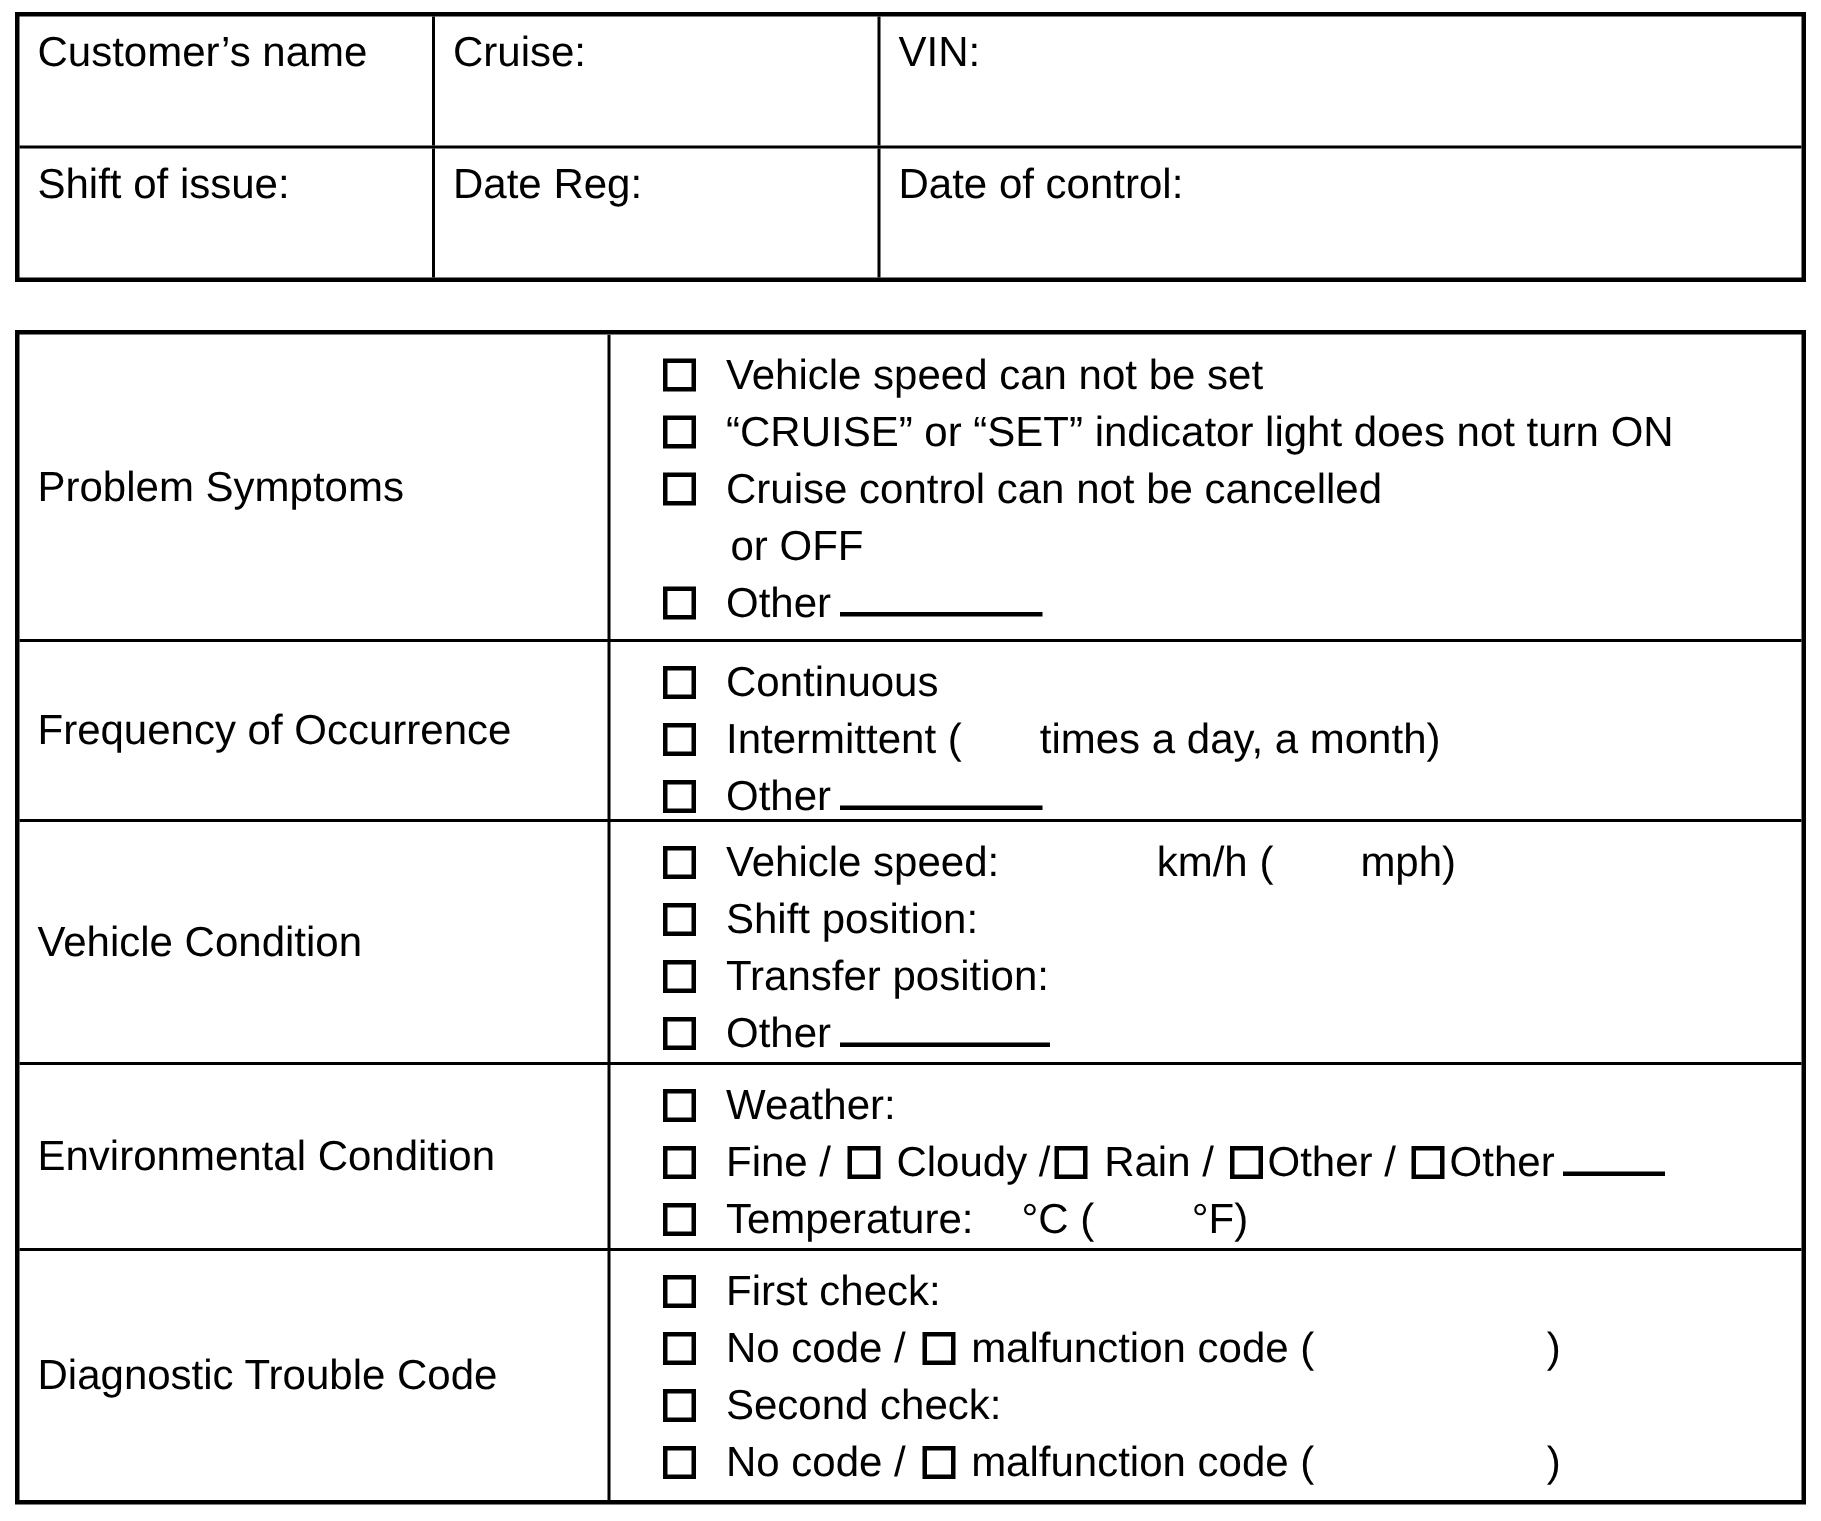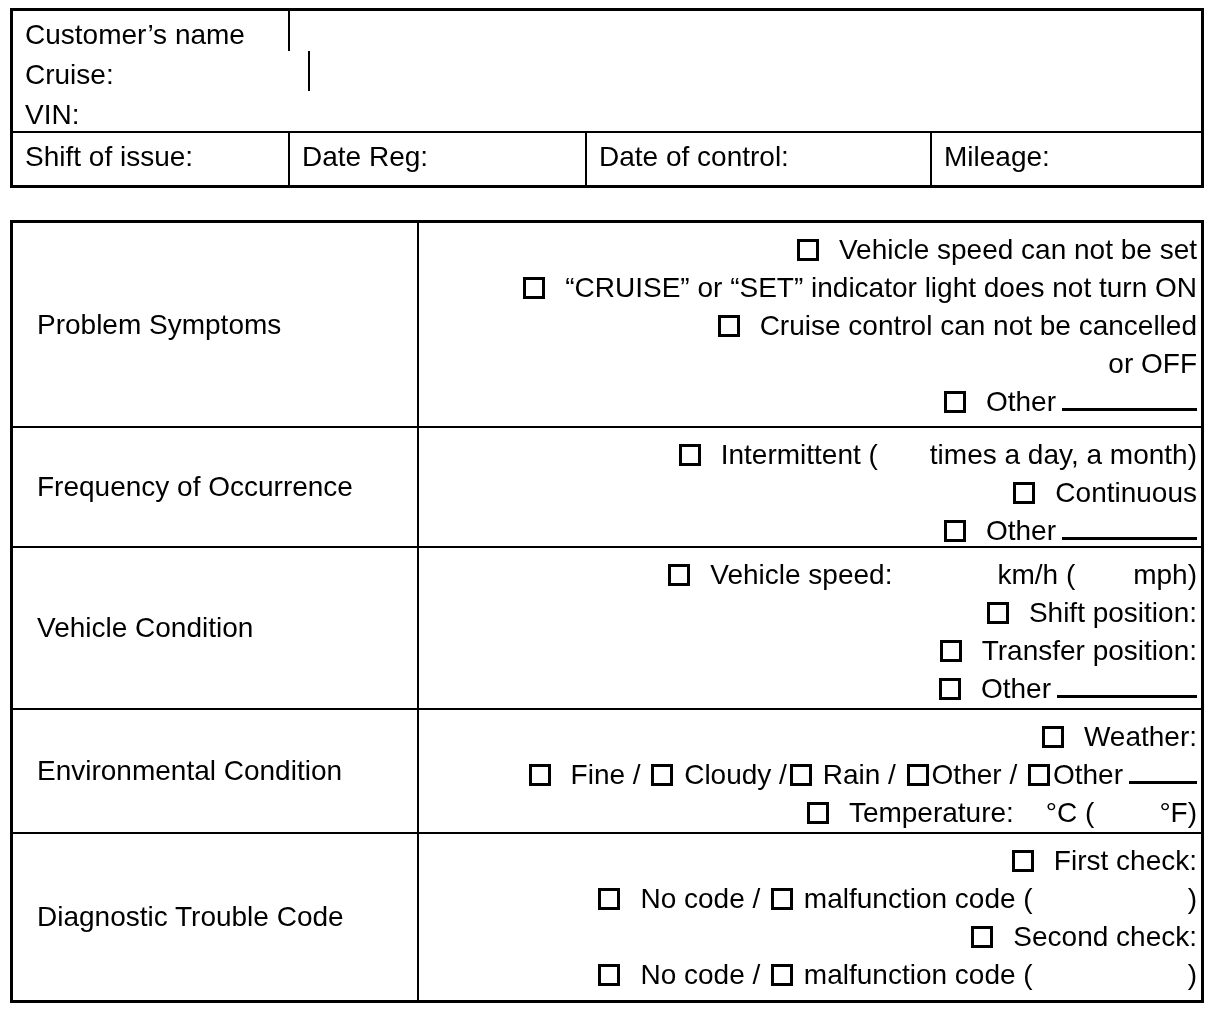--- a/index.html
+++ b/index.html
@@ -9,41 +9,41 @@
     font-family:"Liberation Sans","DejaVu Sans",sans-serif;
     color:#000;
   }
   .page { position:relative; width:1214px; height:1014px; background:#fff; overflow:hidden; }
 
   .tbl { position:absolute; background:#fff; border:3px solid #000; }
 
   
   .header-tbl { left:10px; top:8px; width:1194px; height:180px; display:flex; flex-direction:column; }
   .hrow { display:flex; flex:1; }
-  .hrow-0 { border-bottom:2.5px solid #000;flex-direction:column; }
+  .hrow-0 { border-bottom:2.5px solid #000; }
   .hcell { border-right:2.5px solid #000; padding:8px 6px 0 12px; font-size:28px; overflow:hidden; }
   .hcell:last-child { border-right:none; flex:1; }
   .hrow .hcell:nth-child(1) { width:277px; flex:none; }
   .hrow .hcell:nth-child(2) { width:297px; flex:none; }
   .hrow-1 .hcell:nth-child(3) { width:345px; flex:none; }
   .hrow-0 .hcell:nth-child(3) { flex:1; }
 
   
   .main-tbl { left:10px; top:220px; width:1194px; height:783px; display:flex; flex-direction:column; }
   .crow { display:flex; border-bottom:2.5px solid #000; overflow:hidden; }
   .crow-0 { height:205px; }
   .crow-1 { height:120px; }
   .crow-2 { height:162px; }
   .crow-3 { height:124px; }
   .crow-4 { flex:1; border-bottom:none; }
   .cat {
     width:394px; flex:none; border-right:2.5px solid #000;
-    display:flex; align-items:center; padding-left:12px; font-size:28px;margin-left:12px;
+    display:flex; align-items:center; padding-left:12px; font-size:28px;
   }
-  .items { flex:1; padding:8px 4px 0 35px; overflow:hidden;text-align:right; }
+  .items { flex:1; padding:8px 4px 0 35px; overflow:hidden; }
   .line { font-size:28px; line-height:38px; white-space:pre; }
 
   .cb {
     display:inline-block; width:22px; height:22px;
     border:3px solid #000; background:#fff; vertical-align:-2px;
   }
   .cb.lead { margin-right:20px; }
   .cb.inline { margin:0 3px; }
   .gap { display:inline-block; height:1px; }
   .blank { display:inline-block; height:4px; border-bottom:3px solid #000; margin-left:6px; vertical-align:0; }
@@ -56,43 +56,42 @@
   <div class="tbl header-tbl" id="header-table">
       <div class="hrow hrow-0">
         <div class="hcell"><span class="hlabel">Customer’s name</span></div>
         <div class="hcell"><span class="hlabel">Cruise:</span></div>
         <div class="hcell"><span class="hlabel">VIN:</span></div>
       </div>
       <div class="hrow hrow-1">
         <div class="hcell"><span class="hlabel">Shift of issue:</span></div>
         <div class="hcell"><span class="hlabel">Date Reg:</span></div>
         <div class="hcell"><span class="hlabel">Date of control:</span></div>
-        <div class="hcell"><span class="hlabel">Mileage:</span></div>
       </div>
     </div>
   <div class="tbl main-tbl" id="checklist-table">
       <div class="crow crow-0">
         <div class="cat">
           <span>Problem Symptoms</span>
         </div>
         <div class="items">
           <div class="line"><span class="cb lead"></span><span class="txt">Vehicle speed can not be set</span></div>
           <div class="line"><span class="cb lead"></span><span class="txt">“CRUISE” or “SET” indicator light does not turn ON</span></div>
           <div class="line"><span class="cb lead"></span><span class="txt">Cruise control can not be cancelled</span></div>
           <div class="line"><span class="indent"></span><span class="txt">or OFF</span></div>
           <div class="line"><span class="cb lead"></span><span class="txt">Other</span><span class="blank" style="width: 135px;"></span></div>
         </div>
       </div>
       <div class="crow crow-1">
         <div class="cat">
           <span>Frequency of Occurrence</span>
         </div>
         <div class="items">
+          <div class="line"><span class="cb lead"></span><span class="txt">Continuous</span></div>
           <div class="line"><span class="cb lead"></span><span class="txt">Intermittent (</span><span class="gap" style="width: 52px;"></span><span class="txt">times a day, a month)</span></div>
-          <div class="line"><span class="cb lead"></span><span class="txt">Continuous</span></div>
           <div class="line"><span class="cb lead"></span><span class="txt">Other</span><span class="blank" style="width: 135px;"></span></div>
         </div>
       </div>
       <div class="crow crow-2">
         <div class="cat">
           <span>Vehicle Condition</span>
         </div>
         <div class="items">
           <div class="line"><span class="cb lead"></span><span class="txt">Vehicle speed:</span><span class="gap" style="width: 105px;"></span><span class="txt">km/h (</span><span class="gap" style="width: 58px;"></span><span class="txt">mph)</span></div>
           <div class="line"><span class="cb lead"></span><span class="txt">Shift position:</span></div>

